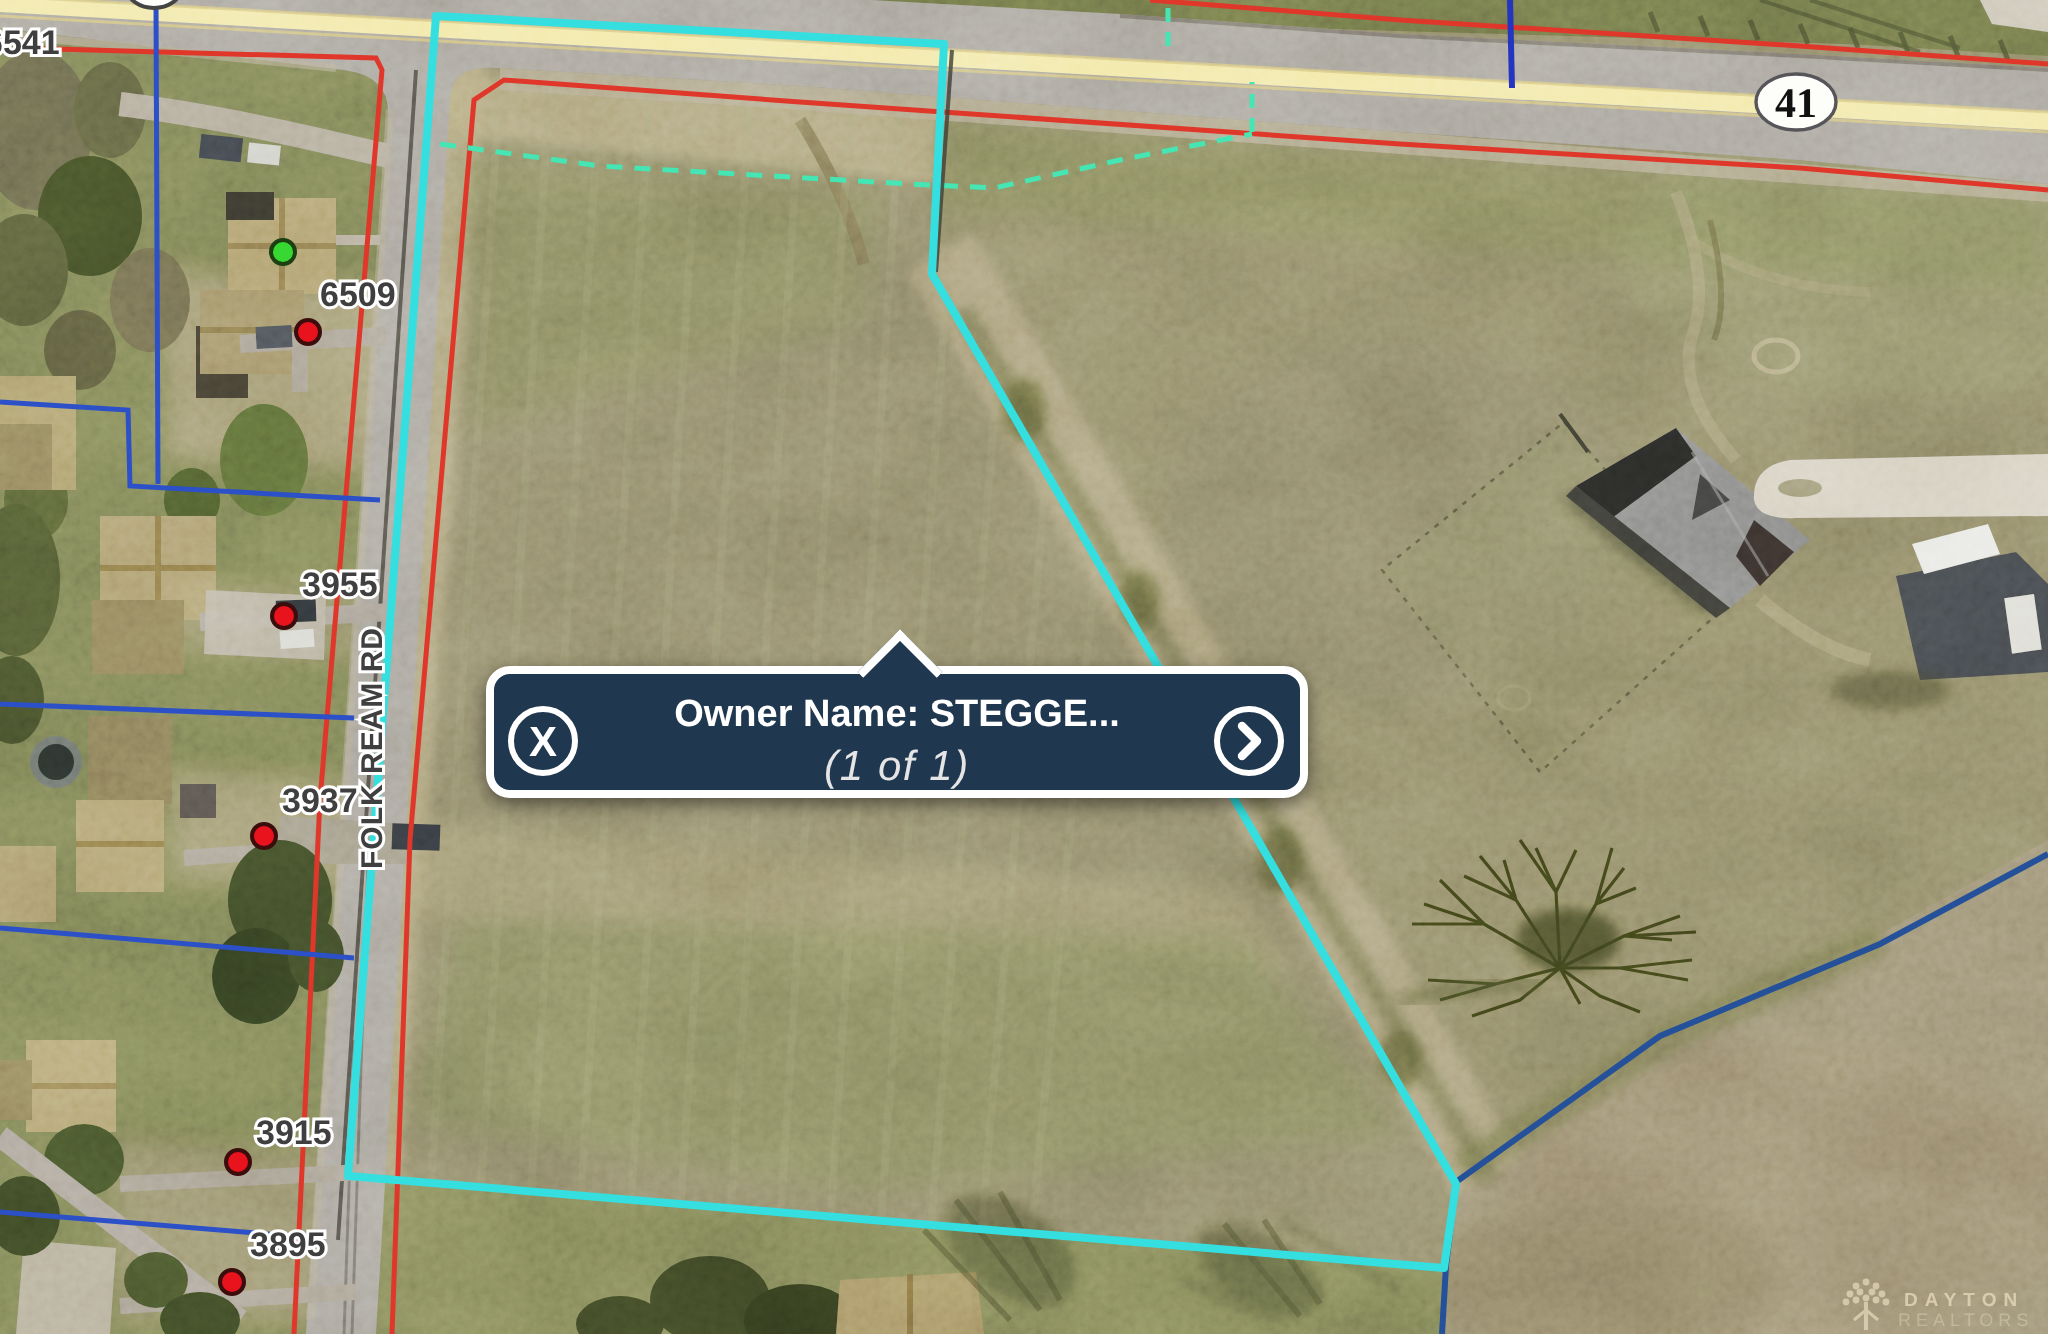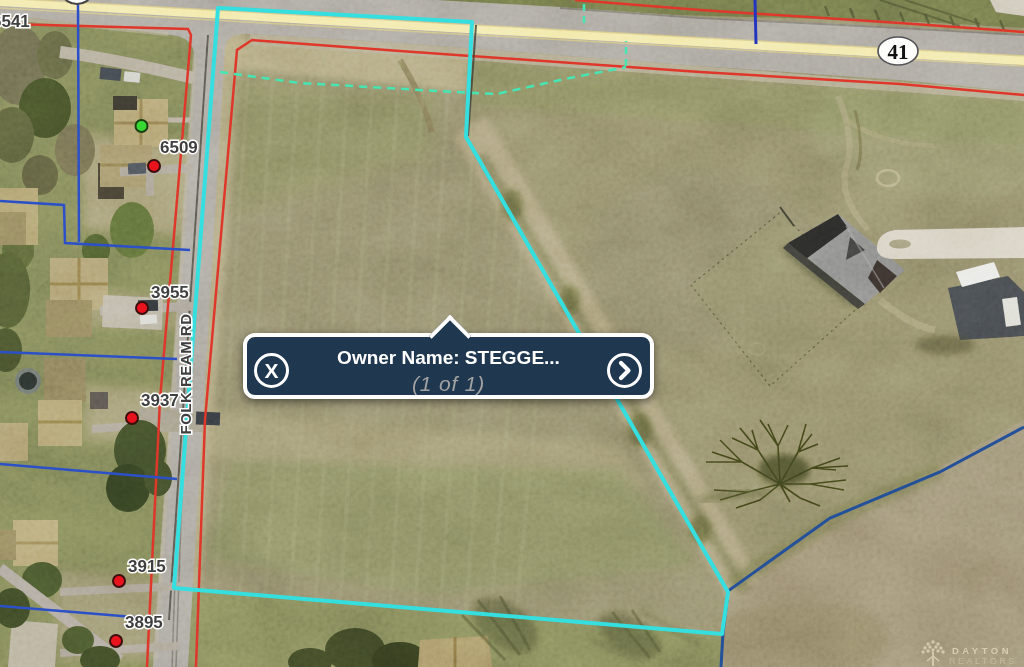--- a/index.html
+++ b/index.html
@@ -3,21 +3,21 @@
 <meta charset="utf-8">
 <style>
   html,body{margin:0;padding:0;background:#888;}
   #stage{position:relative;width:1024px;height:667px;overflow:hidden;font-family:"Liberation Sans",sans-serif;background:#8c9361;}
   #map{position:absolute;left:0;top:0;}
   .lbl{font-family:"Liberation Sans",sans-serif;font-weight:bold;fill:#3f3f3f;stroke:#ffffff;stroke-width:3px;paint-order:stroke;}
   #popup{position:absolute;left:243px;top:333px;width:403px;height:58px;background:#20384f;border:4px solid #fff;border-radius:12px;box-shadow:0 3px 9px rgba(0,0,0,.5);z-index:20;}
   #ptrbox{position:absolute;left:423px;top:313px;width:50px;height:27px;overflow:hidden;z-index:21;}
   #ptr{position:absolute;left:11.5px;top:8.4px;width:26px;height:26px;background:#20384f;border-top:4px solid #fff;border-left:4px solid #fff;transform:rotate(45deg);}
   #ptitle{position:absolute;left:0;right:0;top:9px;text-align:center;color:#fff;font-size:19px;font-weight:bold;line-height:24px;letter-spacing:0px;white-space:nowrap;}
-  #psub{position:absolute;left:0;right:0;top:37px;text-align:center;color:#a3a3a3;font-size:21px;font-style:italic;line-height:20px;letter-spacing:0.8px;}
+  #psub{position:absolute;left:0;right:0;top:37px;text-align:center;color:#e5e5e5;font-size:21px;font-style:italic;line-height:20px;letter-spacing:0.8px;}
   .pbtn{position:absolute;width:29px;height:29px;border:3px solid #fff;border-radius:50%;top:16px;}
   #wm{position:absolute;right:-4px;bottom:-3px;z-index:5;opacity:0.8;text-align:center;}
 </style>
 </head>
 <body>
 <div id="stage">
 <svg id="map" width="1024" height="667" viewBox="0 0 1024 667">
 <defs>
   <clipPath id="parcelclip">
           <polygon points="218,8 472,22 466,137 728,592 722,634 174,588"></polygon>

